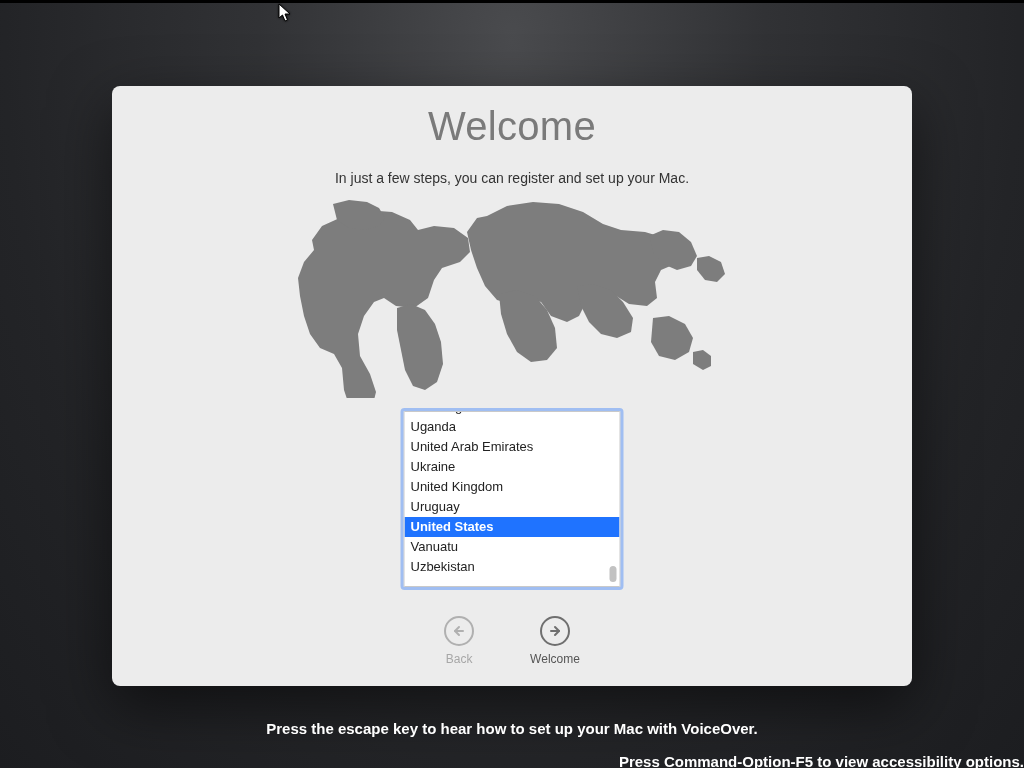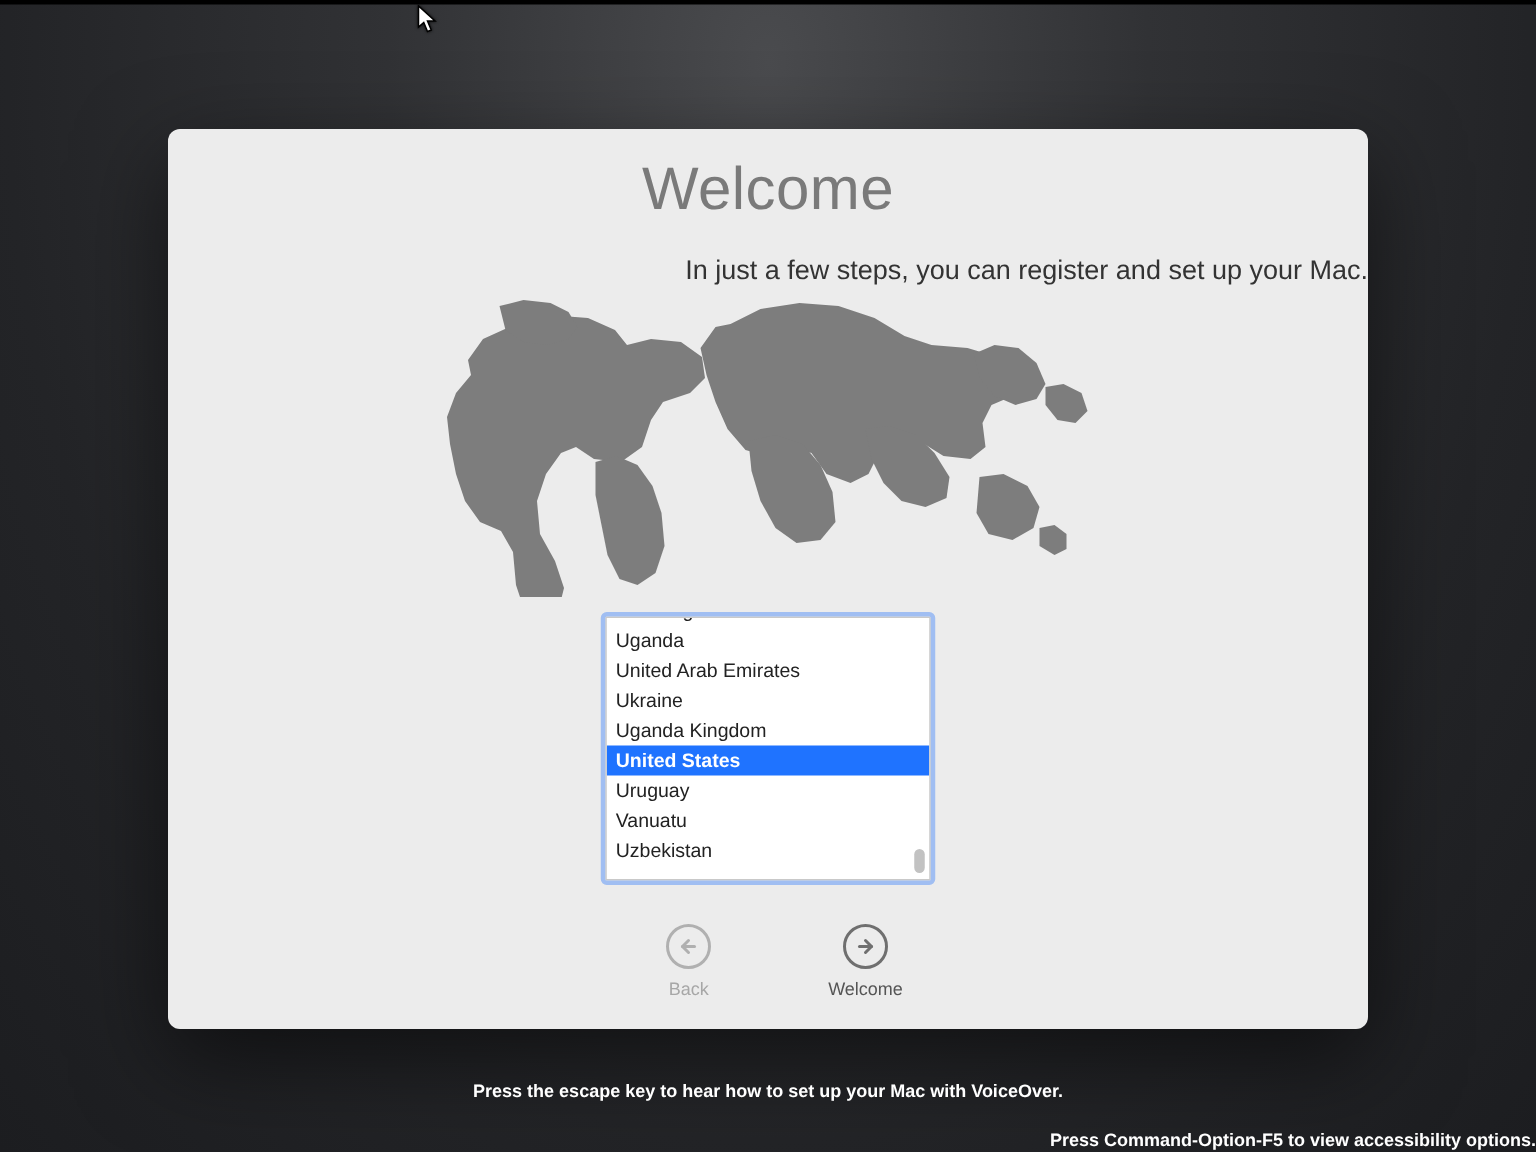--- a/index.html
+++ b/index.html
@@ -40,22 +40,22 @@
     text-align:center;
     font-size: 40px;
     font-weight: 400;
     color: #7a7a7a;
     letter-spacing: 0.3px;
   }
   .subheading {
     position:absolute;
     top: 84px;
     left:0; right:0;
-    text-align:right;
-    font-size: 18px;
+    text-align:center;
+    font-size: 14px;
     color: #333333;
   }
   .map {
     position:absolute;
     top: 112px;
     left: 50%;
     transform: translateX(-50%);
     width: 470px;
     height: 200px;
     display:flex;
@@ -119,21 +119,20 @@
   }
   .nav-btn {
     display:flex;
     flex-direction:column;
     align-items:center;
     gap:6px;
     background:none;
     border:none;
     padding:0;
     font-family:inherit;
-    margin-left:22px;
   }
   .nav-circle {
     width: 30px;
     height: 30px;
     border-radius: 50%;
     border: 2px solid;
     box-sizing:border-box;
     display:flex;
     align-items:center;
     justify-content:center;
@@ -145,21 +144,21 @@
   .nav-label {
     font-size: 12px;
   }
   .nav-btn.disabled .nav-label { color:#a7a7a7; }
   .nav-btn.enabled  .nav-label { color:#555555; }
 
   .hint {
     position:absolute;
     left:0; right:0;
     text-align:center;
-    font-size: 12px;
+    font-size: 15px;
     font-weight:700;
     color: #ffffff;
   }
   .hint1 { top: 717px; }
   .hint2 { top: 750px; text-align: right; }
 
   .cursor {
     position:absolute;
     left: 278px;
     top: 0px;
@@ -197,23 +196,23 @@
         <path d="M416 154 l10 -2 8 6 0 10 -8 4 -10 -6 0 -12z"></path>
       </svg>
     </div>
 
     <div class="country-list">
       <div class="country-list-inner" id="country-list-inner">
           <div class="country-item">U.S. Virgin Islands</div>
           <div class="country-item">Uganda</div>
           <div class="country-item">United Arab Emirates</div>
           <div class="country-item">Ukraine</div>
-          <div class="country-item">Uganda Kingdom</div>
+          <div class="country-item">United Kingdom</div>
+          <div class="country-item">Uruguay</div>
           <div class="country-item selected">United States</div>
-          <div class="country-item">Uruguay</div>
           <div class="country-item">Vanuatu</div>
           <div class="country-item">Uzbekistan</div>
         </div>
       <div class="country-scroll-knob"></div>
     </div>
 
     <div class="nav-row">
       <button class="nav-btn disabled">
         <span class="nav-circle">
           <svg width="16" height="16" viewBox="0 0 16 16" fill="none" stroke-width="2" stroke-linecap="round" stroke-linejoin="round">

